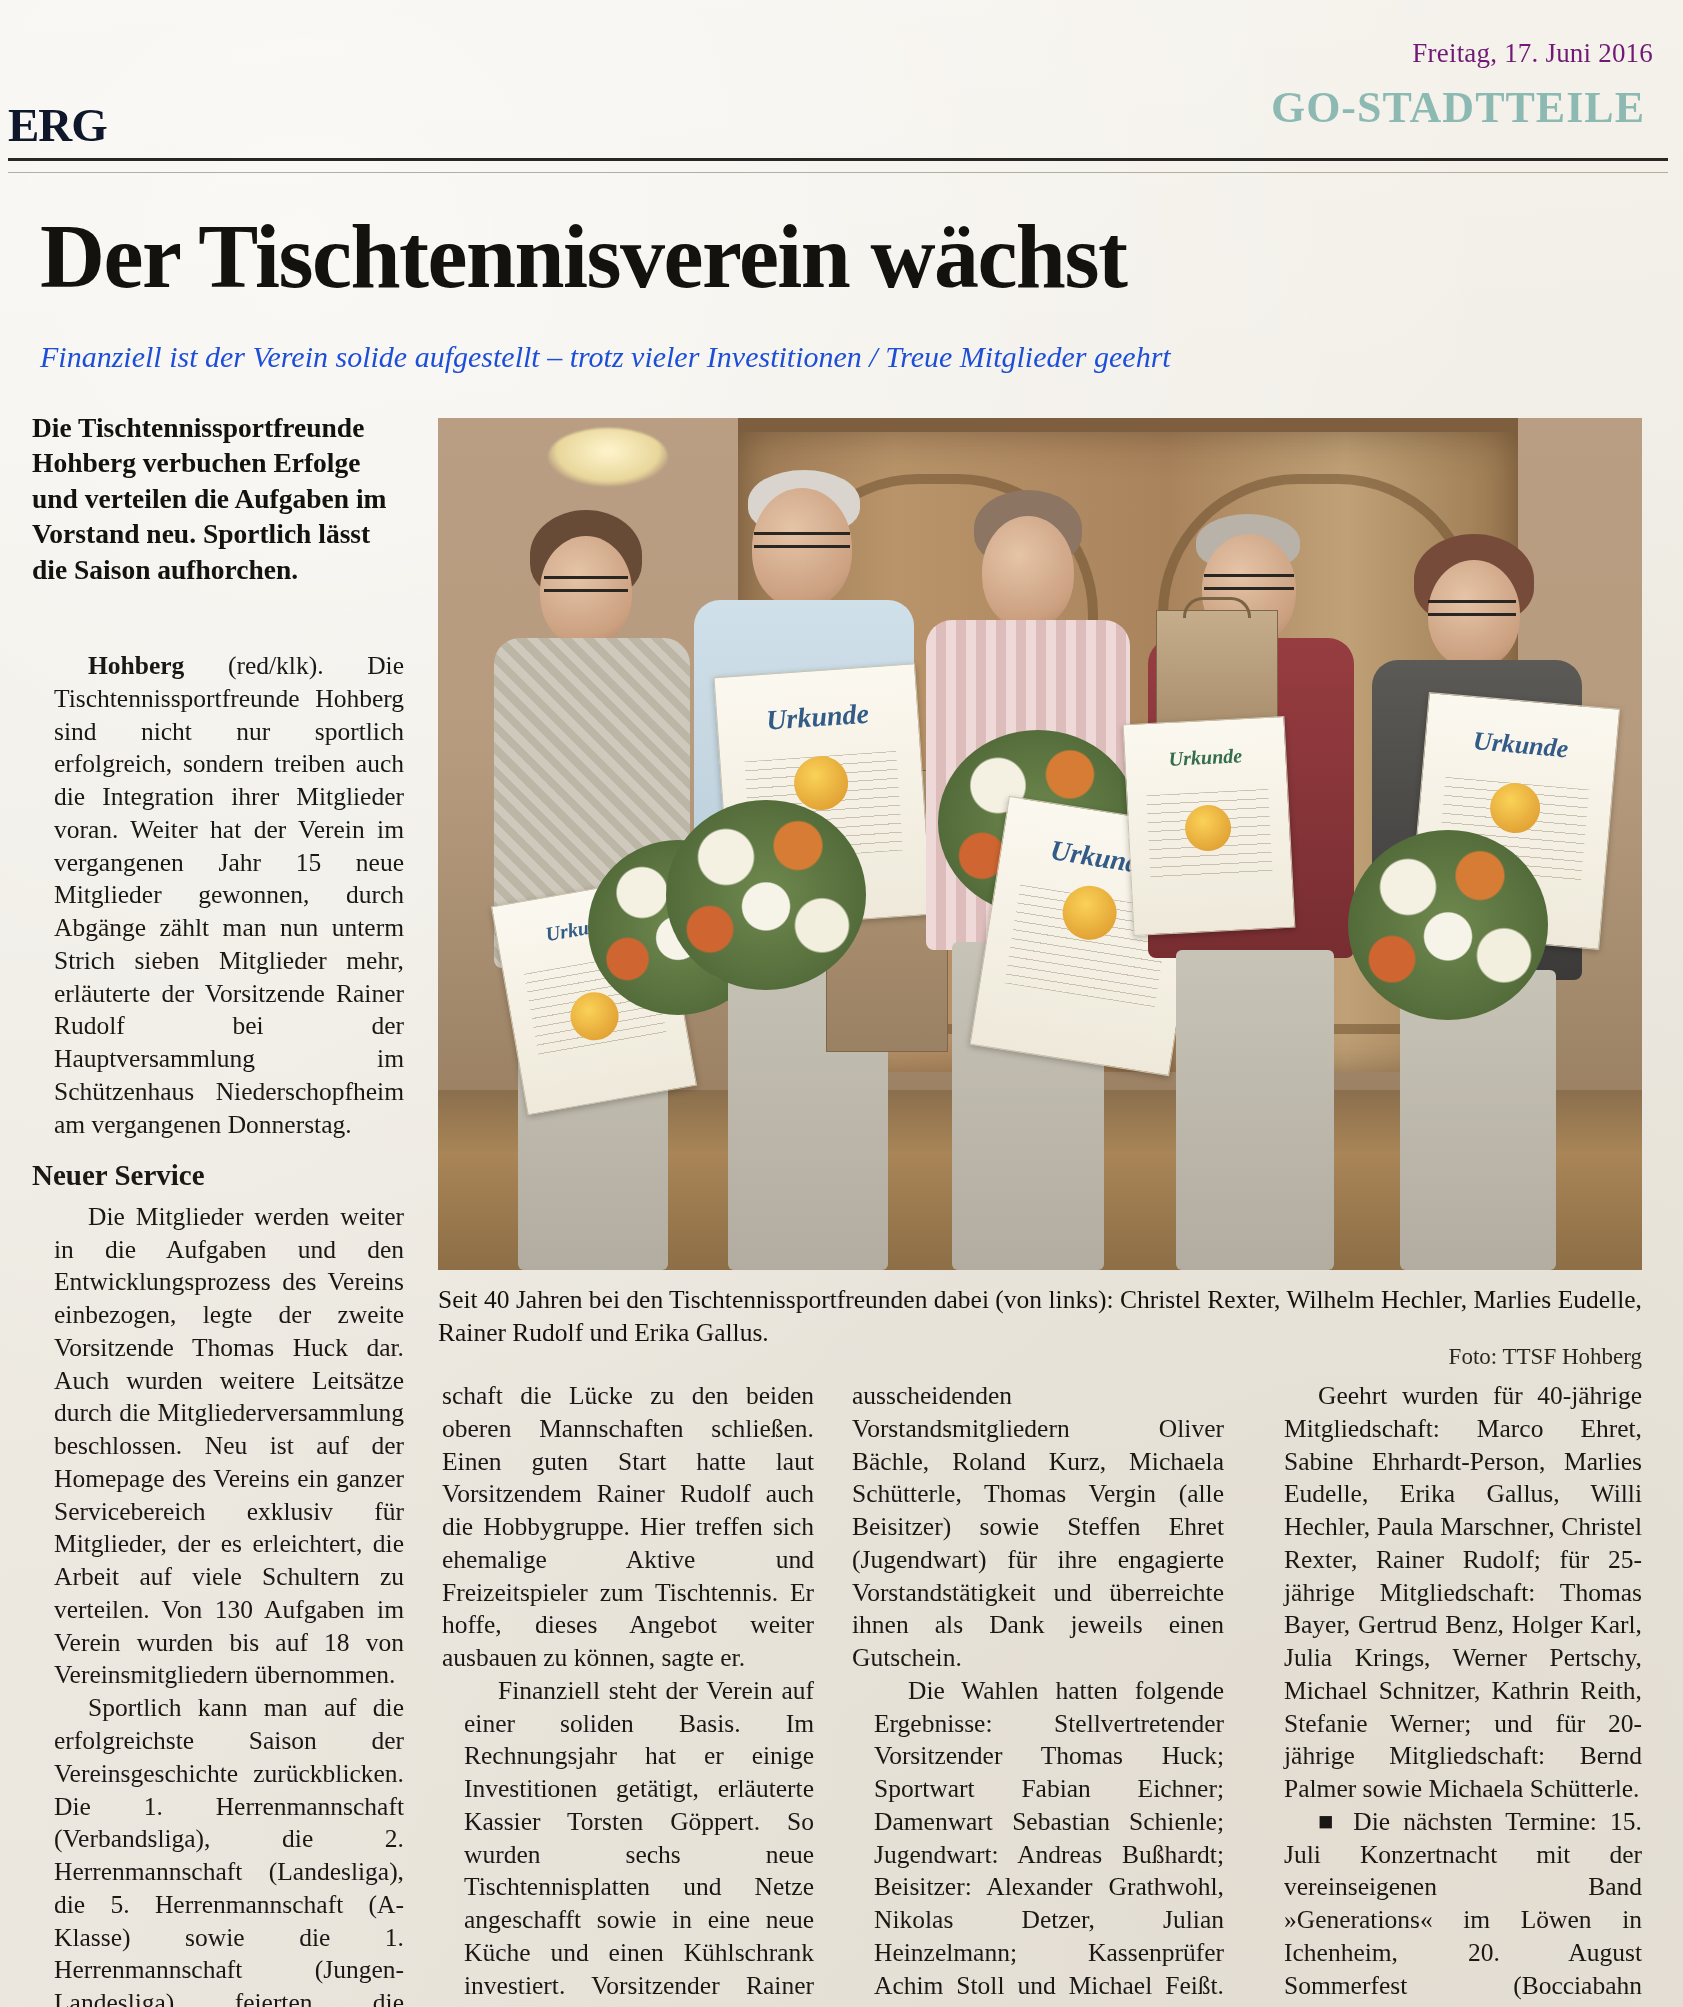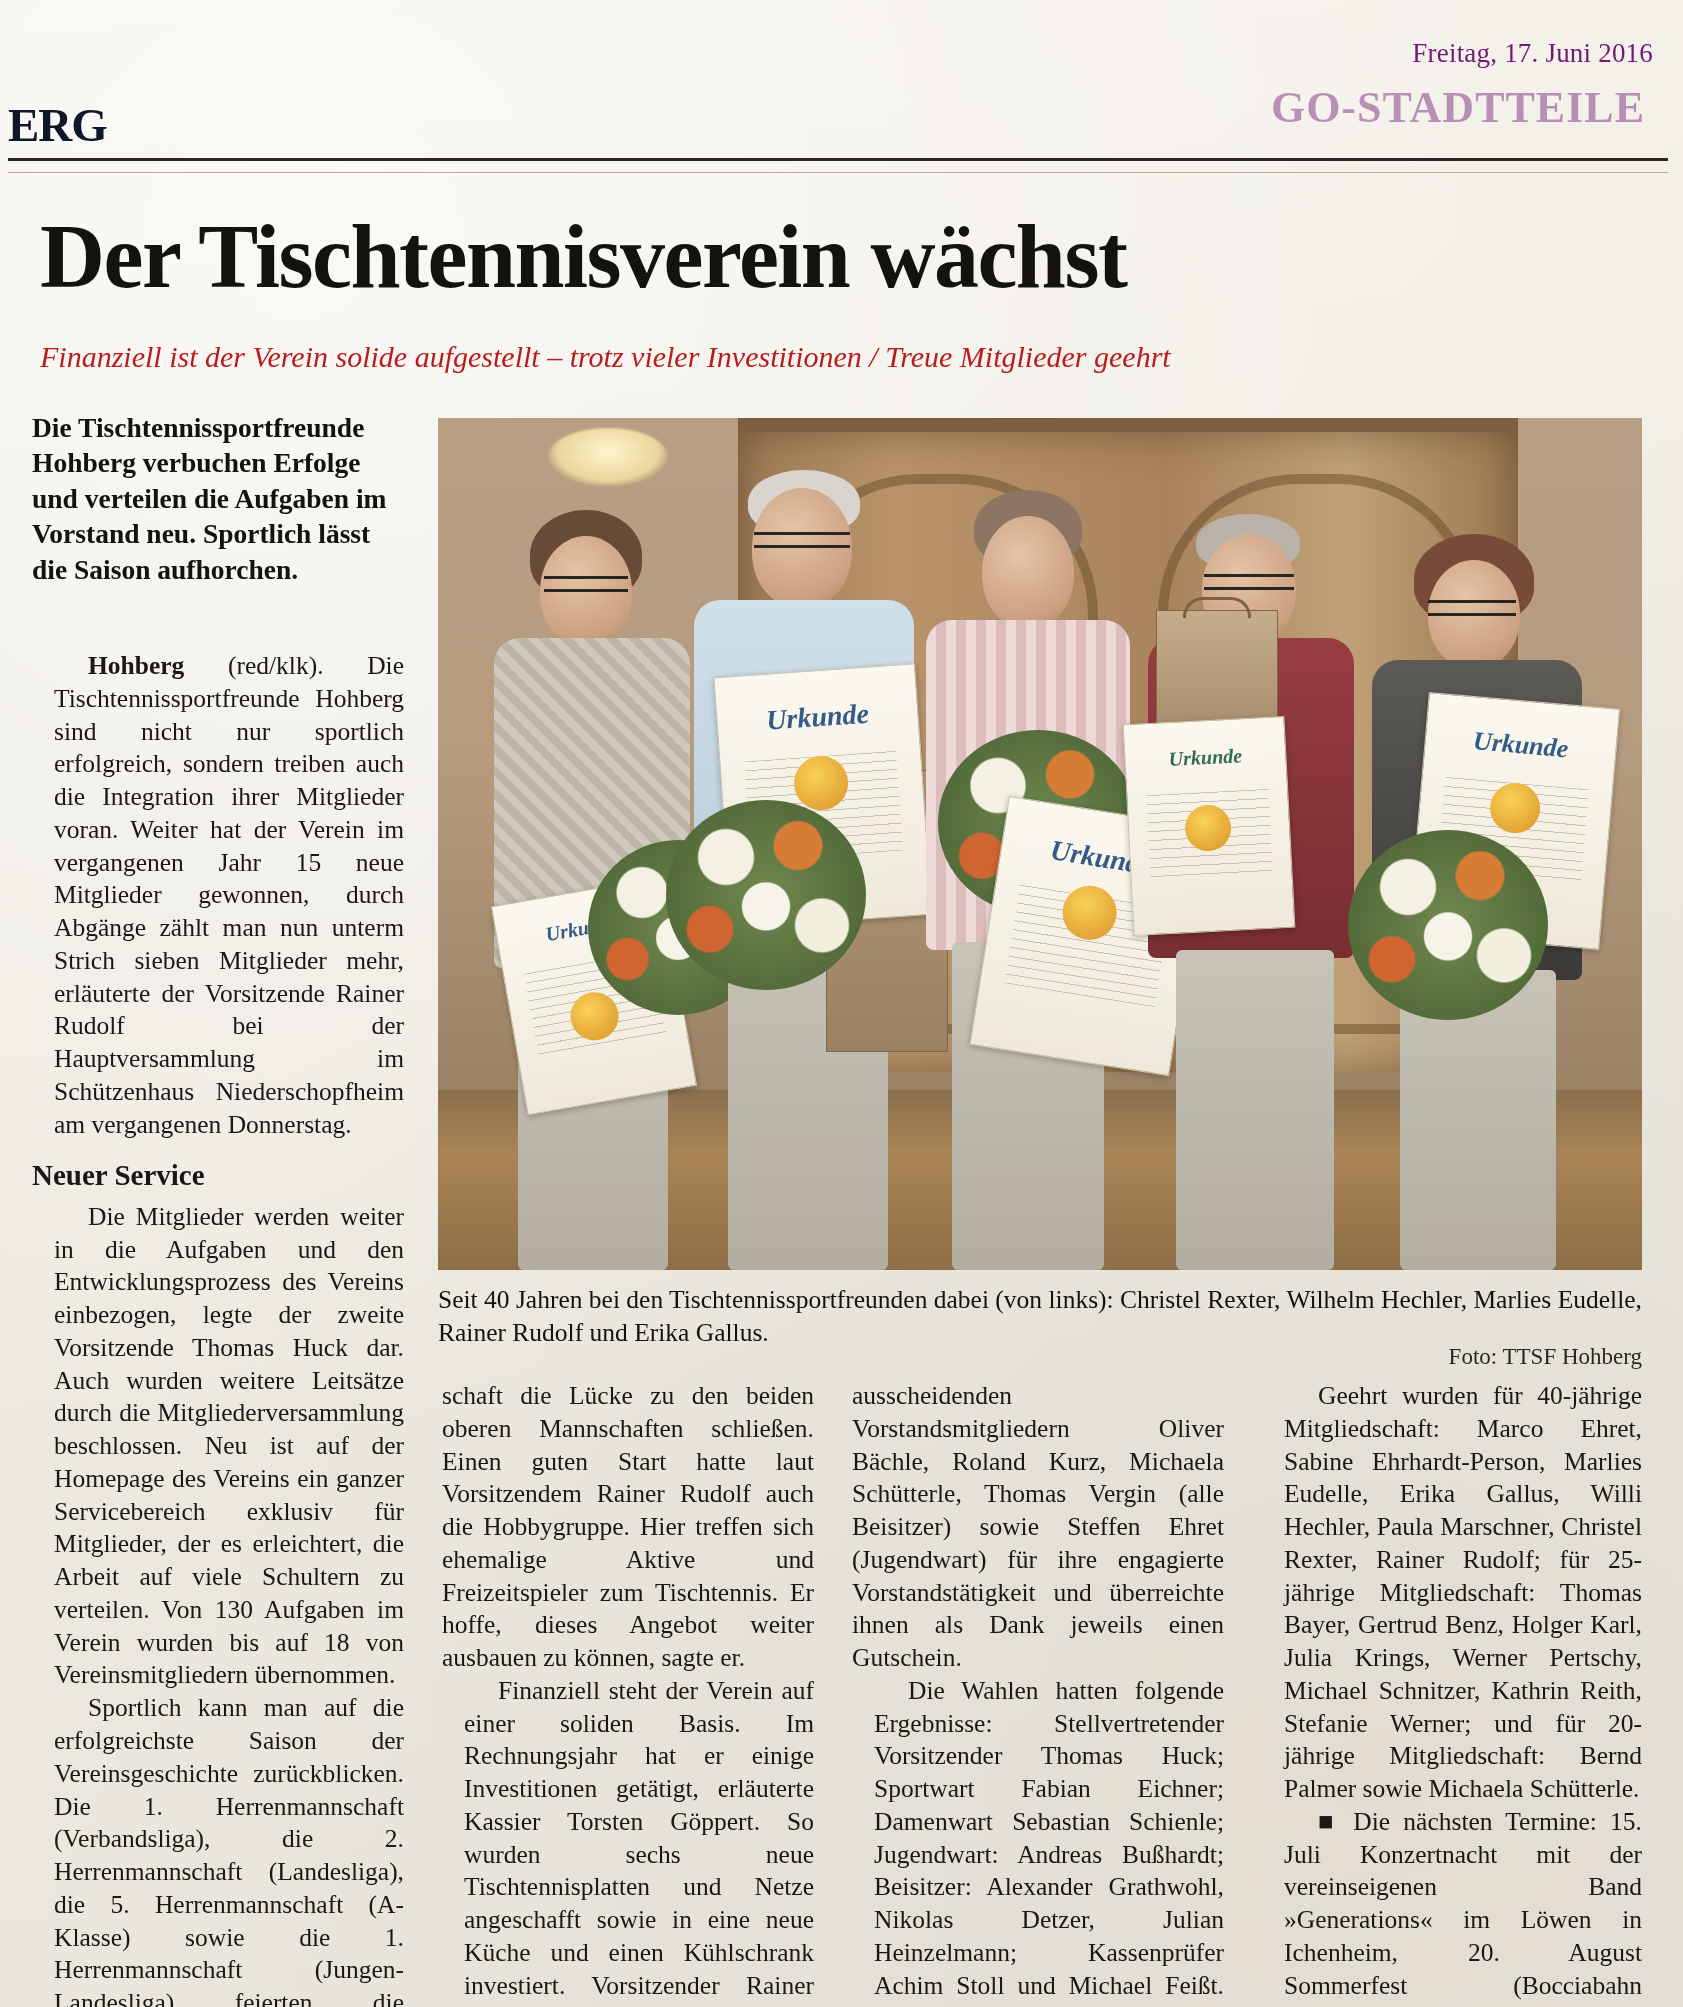--- a/index.html
+++ b/index.html
@@ -15,21 +15,21 @@
   .paper-grain{
     position:absolute;inset:0;
     background:
       radial-gradient(circle at 18% 12%, rgba(255,255,255,0.55), rgba(255,255,255,0) 55%),
       radial-gradient(circle at 82% 88%, rgba(210,200,185,0.35), rgba(255,255,255,0) 60%),
       linear-gradient(175deg, #f6f3ed 0%, #efece4 40%, #eae6dd 100%);
     pointer-events:none;
   }
   .ghost{
     position:absolute;
-    color:#701a75;
+    color:#0f766e;
     opacity:.45;
     font-weight:bold;
     pointer-events:none;
     letter-spacing:1px;
   }
   .page{
     position:absolute;inset:0;
     padding:0;
   }
   
@@ -62,21 +62,21 @@
     font-size:90px;
     font-weight:bold;
     line-height:1.0;
     letter-spacing:-1.5px;
     color:#14120e;
   }
   .subhead{
     position:absolute;top:340px;left:40px;width:1600px;
     font-style:italic;
     font-size:30px;
-    color:#b91c1c;
+    color:#1d4ed8;
   }
   
   .lead{
     position:absolute;top:410px;left:32px;width:372px;
     font-weight:bold;
     font-size:27.5px;
     line-height:1.29;
     color:#14120e;
   }
   

